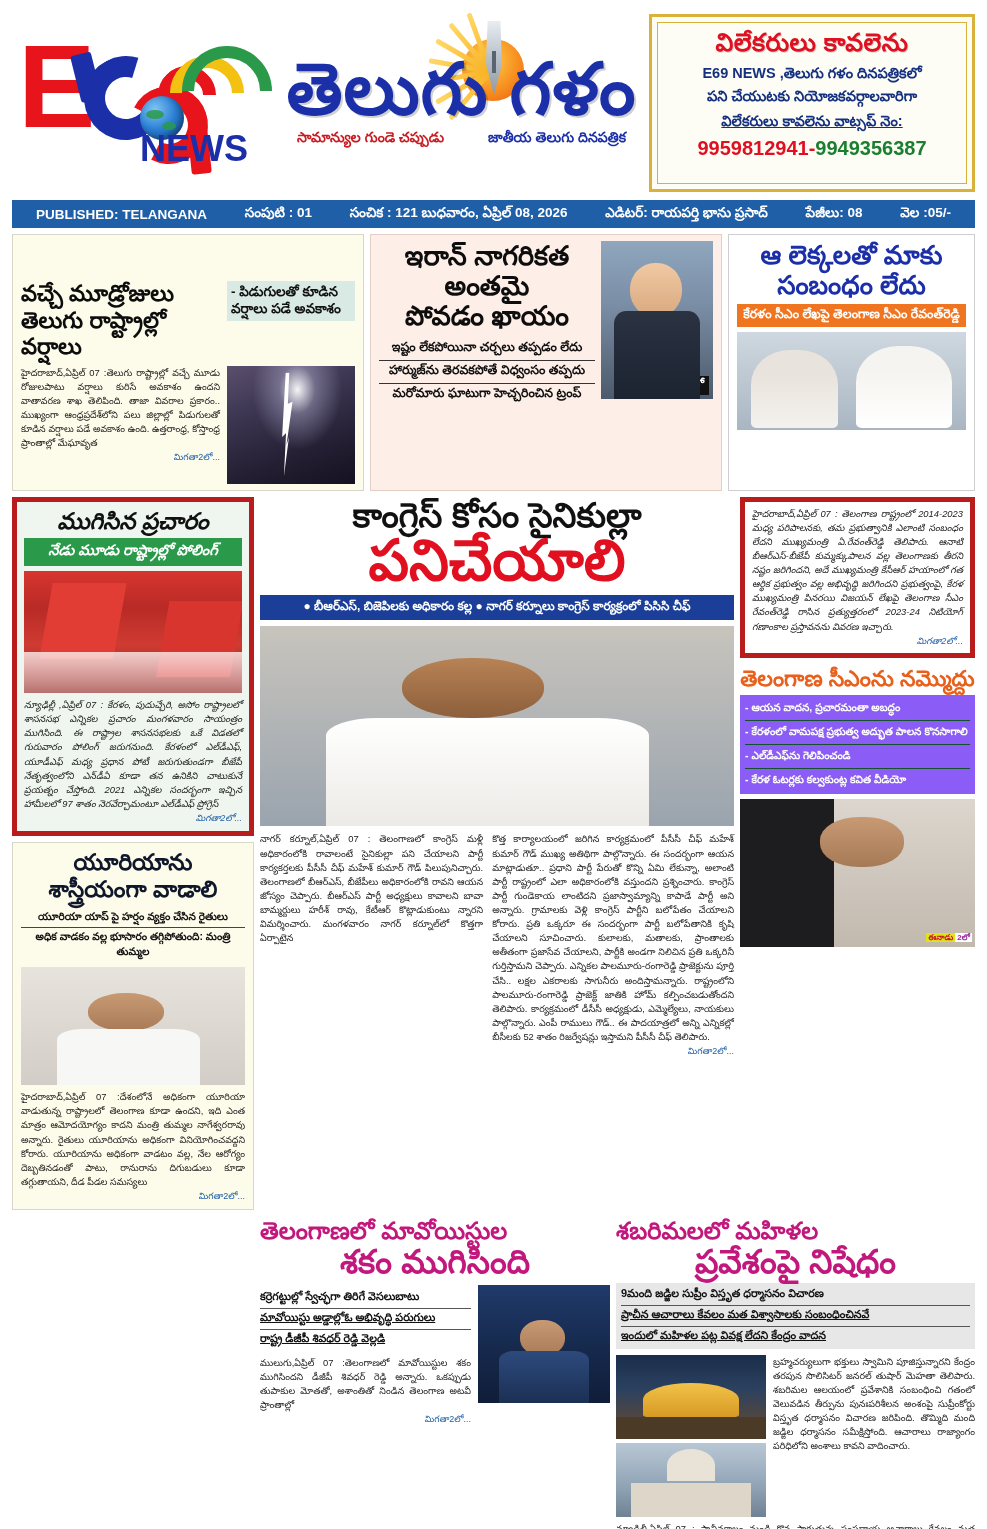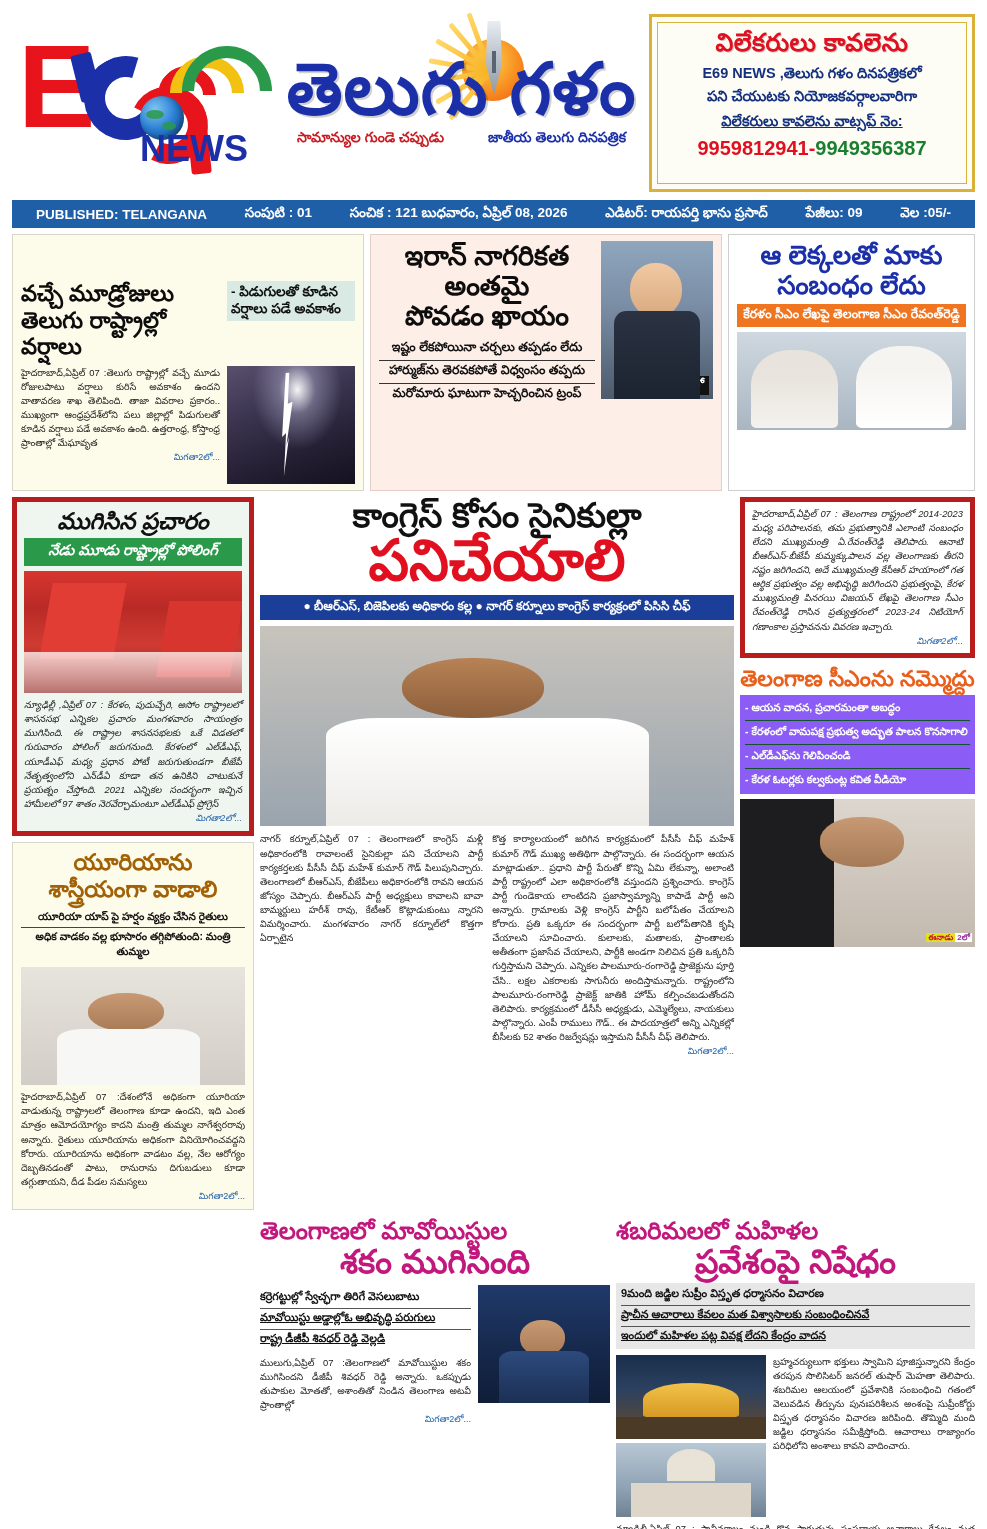--- a/index.html
+++ b/index.html
@@ -185,21 +185,21 @@
 
   
   .lead-k1 { font-size: 34px; font-weight:bold; color:#111; text-align:center; line-height:1.08; }
   .lead-k2 { font-size: 57px; font-weight:bold; color:#e01020; text-align:center; line-height:1.02; margin-top:-2px;}
   .lead-strip { background:#1b3f99; color:#fff; font-size:12px; font-weight:bold; text-align:center; padding:4px 2px; margin-top:6px; }
 
   
   .lc-h { font-size:23px; font-weight:bold; color:#111; text-align:center; line-height:1.15; }
   .lc-strip { background:#2a9a4a; color:#fff; font-size:14.5px; font-weight:bold; text-align:center; padding:4px 2px; margin-top:4px; }
   .s5 { background:#fdfbea; border:1px solid #d8d6c6; padding:6px 8px; }
-  .s5-h { font-size:23px; font-weight:bold; color:#a16207; text-align:center; line-height:1.18; }
+  .s5-h { font-size:23px; font-weight:bold; color:#0f172a; text-align:center; line-height:1.18; }
   .s5-deck div { font-size:10.5px; font-weight:bold; color:#111; text-align:center; padding:2px 0; }
   .s5-deck div+div { border-top:1px solid #444; }
 
   
   .g-h { font-size:22px; font-weight:bold; color:#e8601c; text-align:center; line-height:1.15; }
   .g-box { background:#8b5cf6; margin-top:4px; padding:2px 5px; }
   .g-box div { color:#fff; font-size:10.5px; font-weight:bold; padding:4px 0; }
   .g-box div + div { border-top:1px solid #14532a; }
 
   
@@ -257,21 +257,21 @@
         </div>
       </div>
     </div>
   </div>
 
   <div class="infobar">
     <span>PUBLISHED: TELANGANA</span>
     <span>సంపుటి : 01</span>
     <span>సంచిక : 121 బుధవారం, ఏప్రిల్ 08, 2026</span>
     <span>ఎడిటర్: రాయపర్తి భాను ప్రసాద్</span>
-    <span>పేజీలు: 09</span>
+    <span>పేజీలు: 08</span>
     <span>వెల :05/-</span>
   </div>
 
   <div class="row" style="margin-top:6px; align-items:stretch;">
 
     <div class="s1" style="width:352px;">
       <div style="display:flex; gap:6px;margin-top:40px;">
         <div style="flex:1 1 auto;">
           <div class="s1-h">వచ్చే మూడ్రోజులు</div>
           <div class="s1-h">తెలుగు రాష్ట్రాల్లో వర్షాలు</div>

